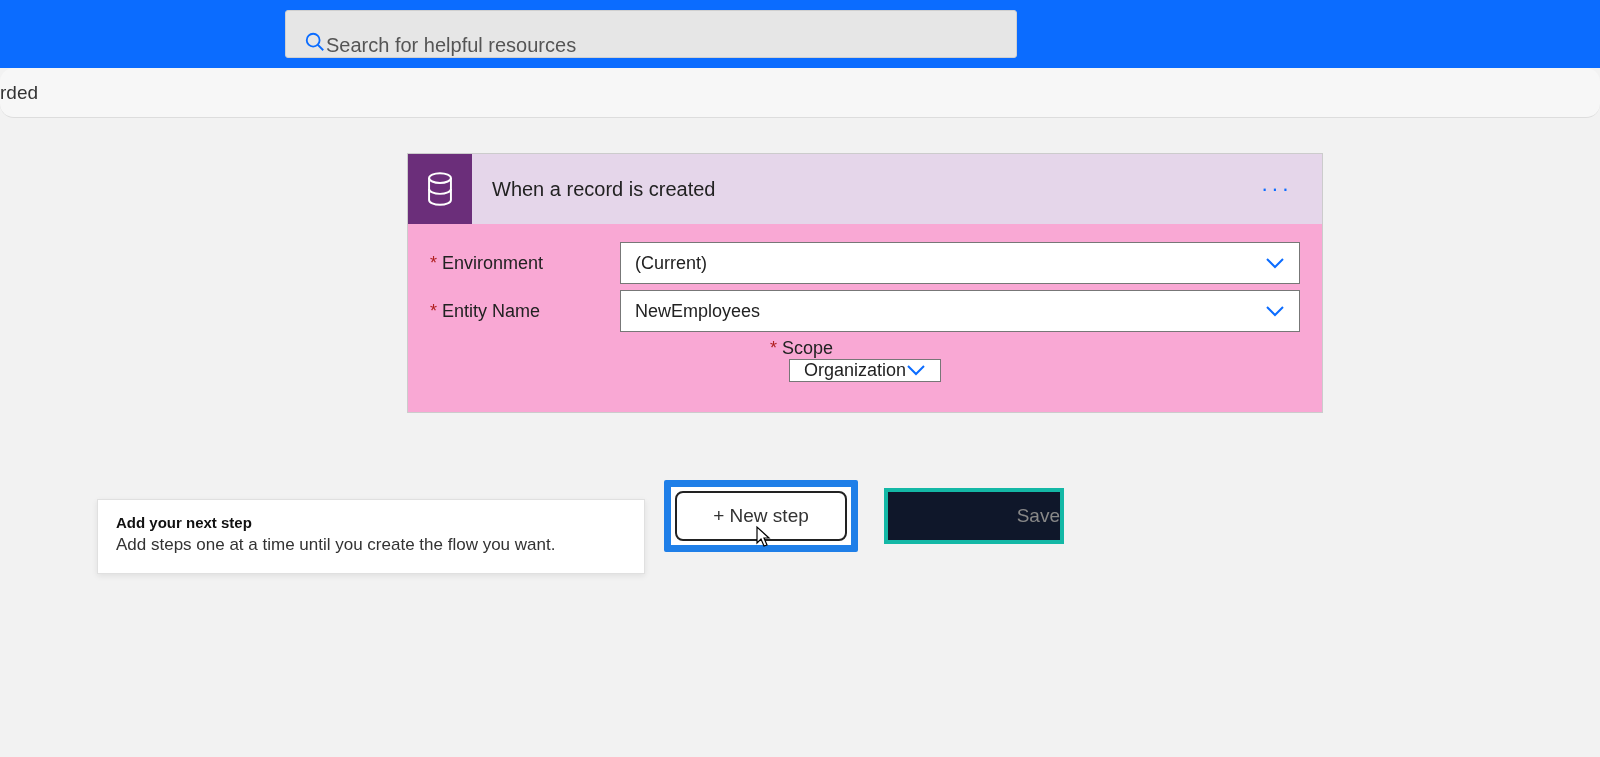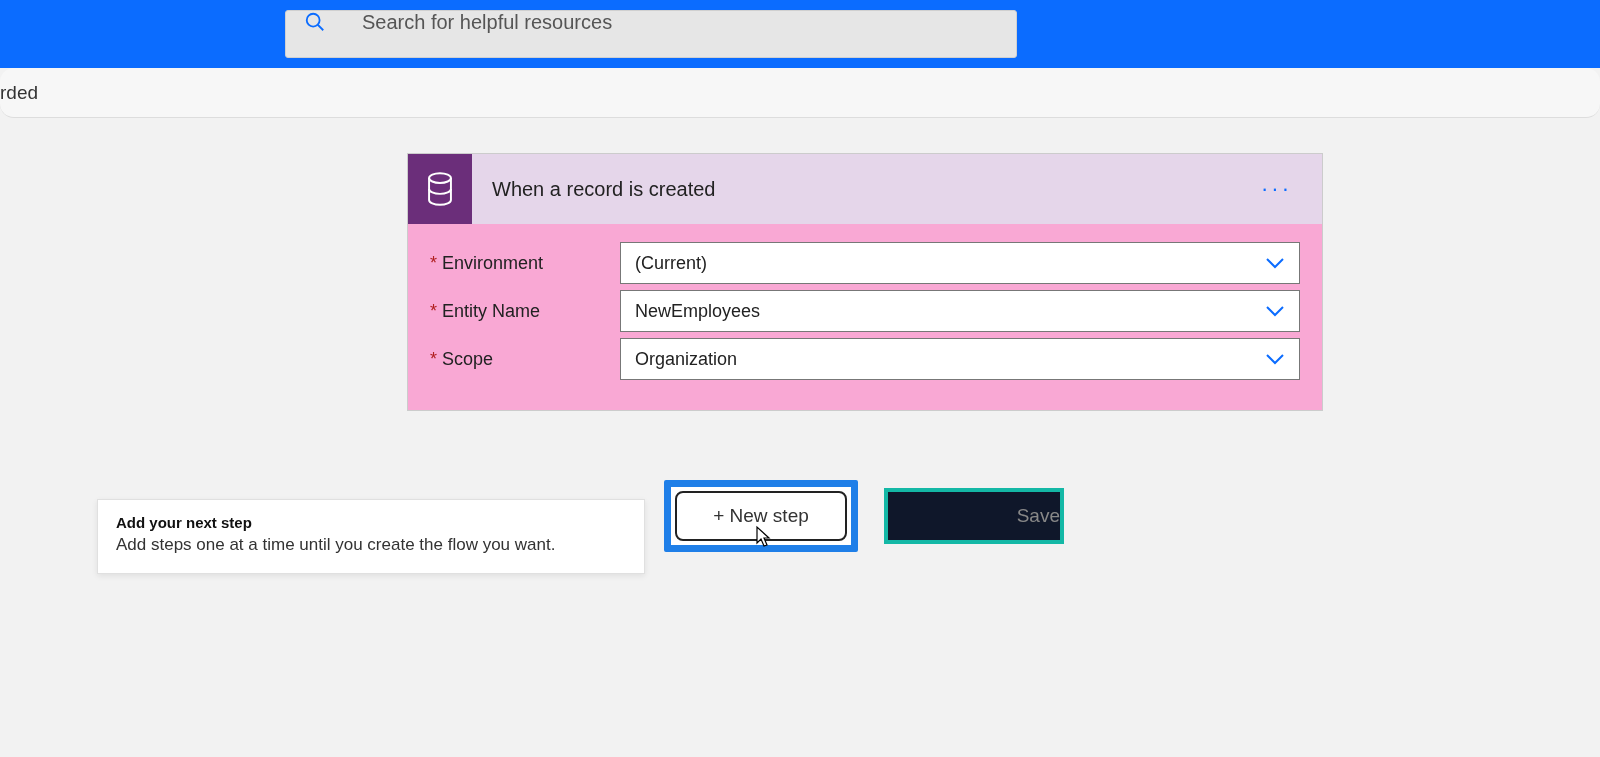--- a/index.html
+++ b/index.html
@@ -17,23 +17,23 @@
       align-items: center;
       padding-left: 285px;
     }
     .searchbox {
       width: 732px;
       height: 48px;
       background: #e6e6e6;
       border: 1px solid #d0d0d0;
       border-radius: 3px;
       display: flex;
-      align-items: flex-start;
+      align-items: flex-end;
       padding: 0 18px;
-      gap: 36px;
+      gap: 0;
     }
     .searchbox input {
       border: none;
       background: transparent;
       outline: none;
       font-size: 20px;
       color: #555;
       width: 100%;
     }
     .searchbox input::placeholder { color: #555; }
@@ -90,21 +90,21 @@
       padding: 6px 10px;
     }
     .trigger-body {
       padding: 18px 22px 30px 22px;
     }
     .field-row {
       display: flex;
       align-items: center;
       margin-bottom: 6px;
     }
-    .field-row:last-child { margin-bottom: 0; }
+    .field-row:last-child { margin-bottom: 0; flex-direction: column; }
     .field-label {
       width: 190px;
       font-size: 18px;
       color: #222;
       flex-shrink: 0;
     }
     .field-label::before {
       content: "* ";
       color: #b02020;
     }

